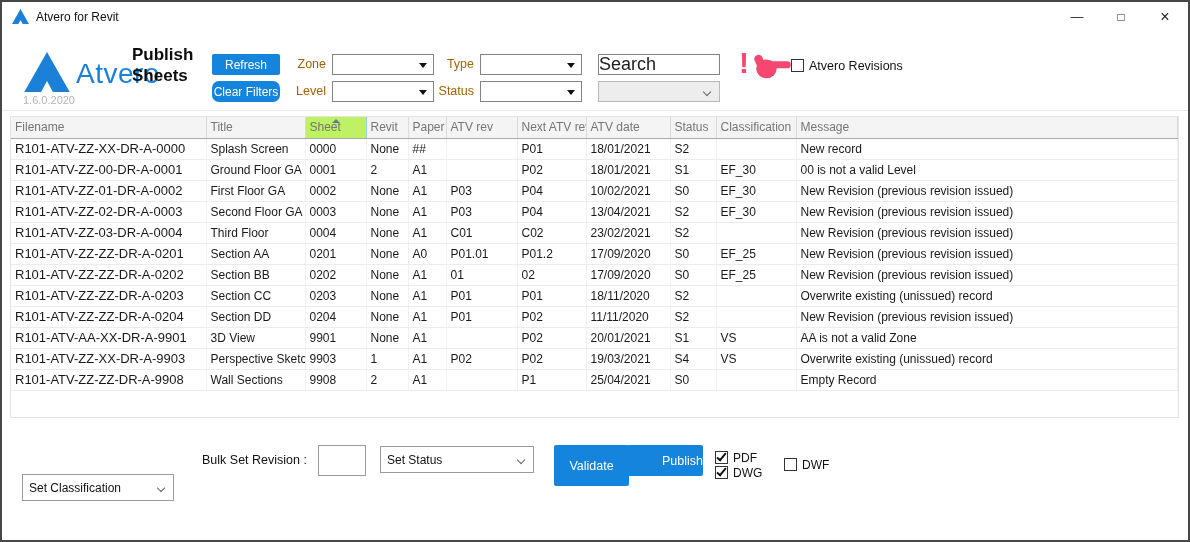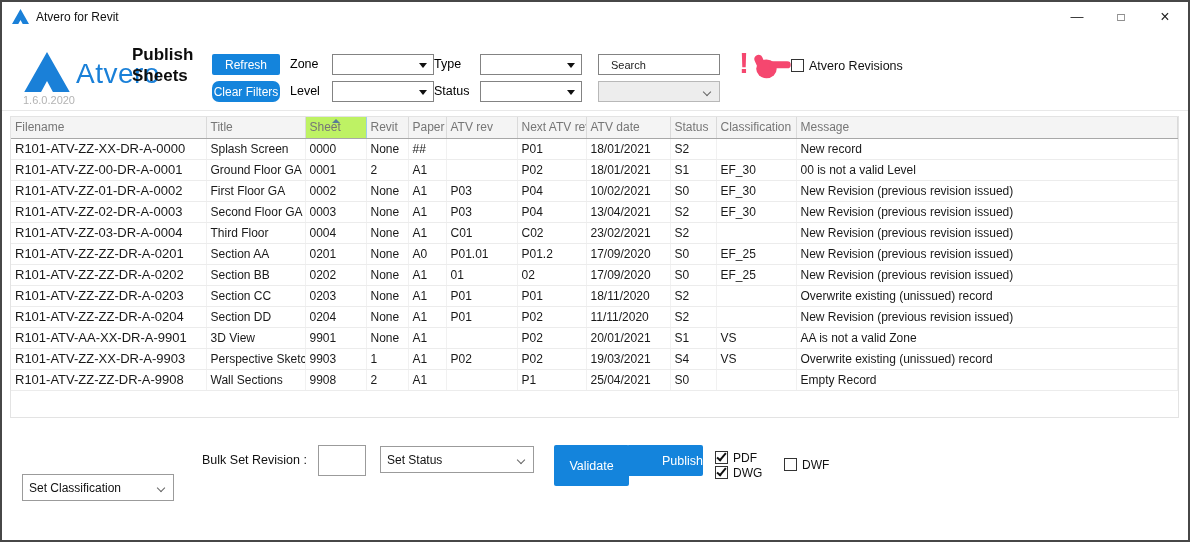--- a/index.html
+++ b/index.html
@@ -18,30 +18,30 @@
 
   
   .brand-logo { position:absolute; left:22px; top:50px; }
   .brand-text { position:absolute; left:74px; top:56px; font-size:28px; color:#1a80d8; letter-spacing:0.5px; }
   .version { position:absolute; left:21px; top:92px; font-size:11px; color:#b3b3b3; }
   .page-title { position:absolute; left:130px; top:42px; width:80px; font-size:17px; font-weight:700; line-height:21px; color:#0d0d0d; }
   .btn { position:absolute; background:#1484dc; color:#fff; border:none; border-radius:2px; font-size:12px; font-family:inherit; text-align:center; cursor:pointer; }
   .btn-refresh { left:210px; top:52px; width:68px; height:21px; }
   .btn-clear { left:210px; top:79px; width:68px; height:21px;border-radius:7px; }
 
-  .flabel { position:absolute; font-size:12.5px; color:#000000; text-align:left; }
+  .flabel { position:absolute; font-size:12.5px; color:#a16207; text-align:right; }
   .combo { position:absolute; background:#fff; border:1px solid #838383; height:21px; }
   .combo .tri-down { position:absolute; right:6px; top:8px; width:0; height:0;
       border-left:4px solid transparent; border-right:4px solid transparent; border-top:5px solid #111; }
   .combo .combo-value { position:absolute; left:4px; top:3px; font-size:12px; color:#111; white-space:nowrap; }
   .combo.disabled { background:#ededed; border-color:#b8b8b8; }
   .chev { position:absolute; right:9px; top:7px; width:6px; height:6px;
       border-right:1px solid #666; border-bottom:1px solid #666; transform:rotate(45deg); }
   .search-input { position:absolute; left:596px; top:52px; width:122px; height:21px; border:1px solid #838383;
-      font-size:11px; font-family:inherit; padding:0 12px; color:#111; }
+      font-size:18px; font-family:inherit; padding:0 0; color:#111; }
   .search-input::placeholder { color:#1c1c1c; opacity:1; }
 
   .excl { position:absolute; left:737px; top:44px; font-size:30px; font-weight:800; color:#f5476f; }
   .hand-icon { position:absolute; left:752px; top:50px; }
 
   .cbrow { position:absolute; cursor:pointer; }
   .cbbox { display:inline-block; width:13px; height:13px; border:1px solid #333; background:#fff; vertical-align:middle; position:relative; }
   .cbbox .check { display:none; position:absolute; left:3px; top:-1px; width:5px; height:10px;
       border-right:2px solid #111; border-bottom:2px solid #111; transform:rotate(40deg); }
   .cbrow.checked .cbbox .check { display:block; }

